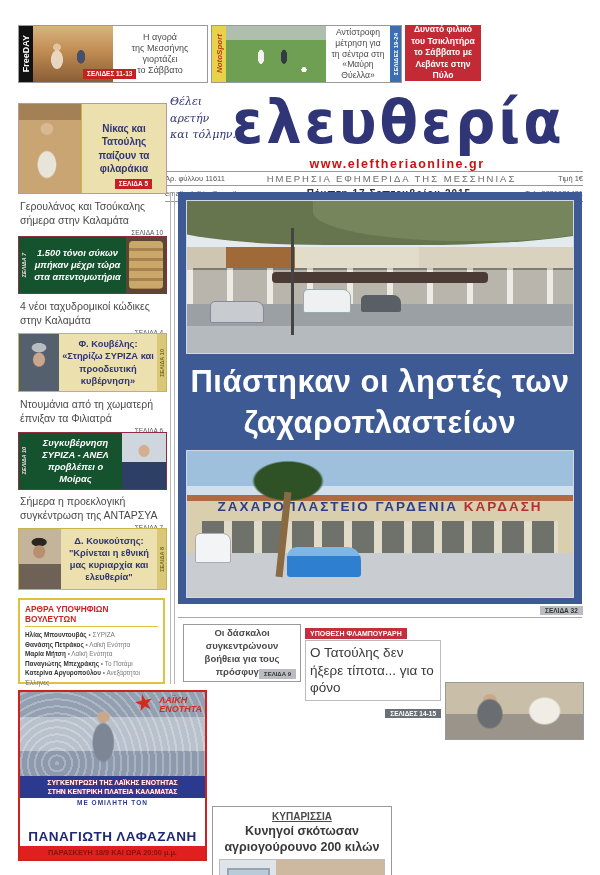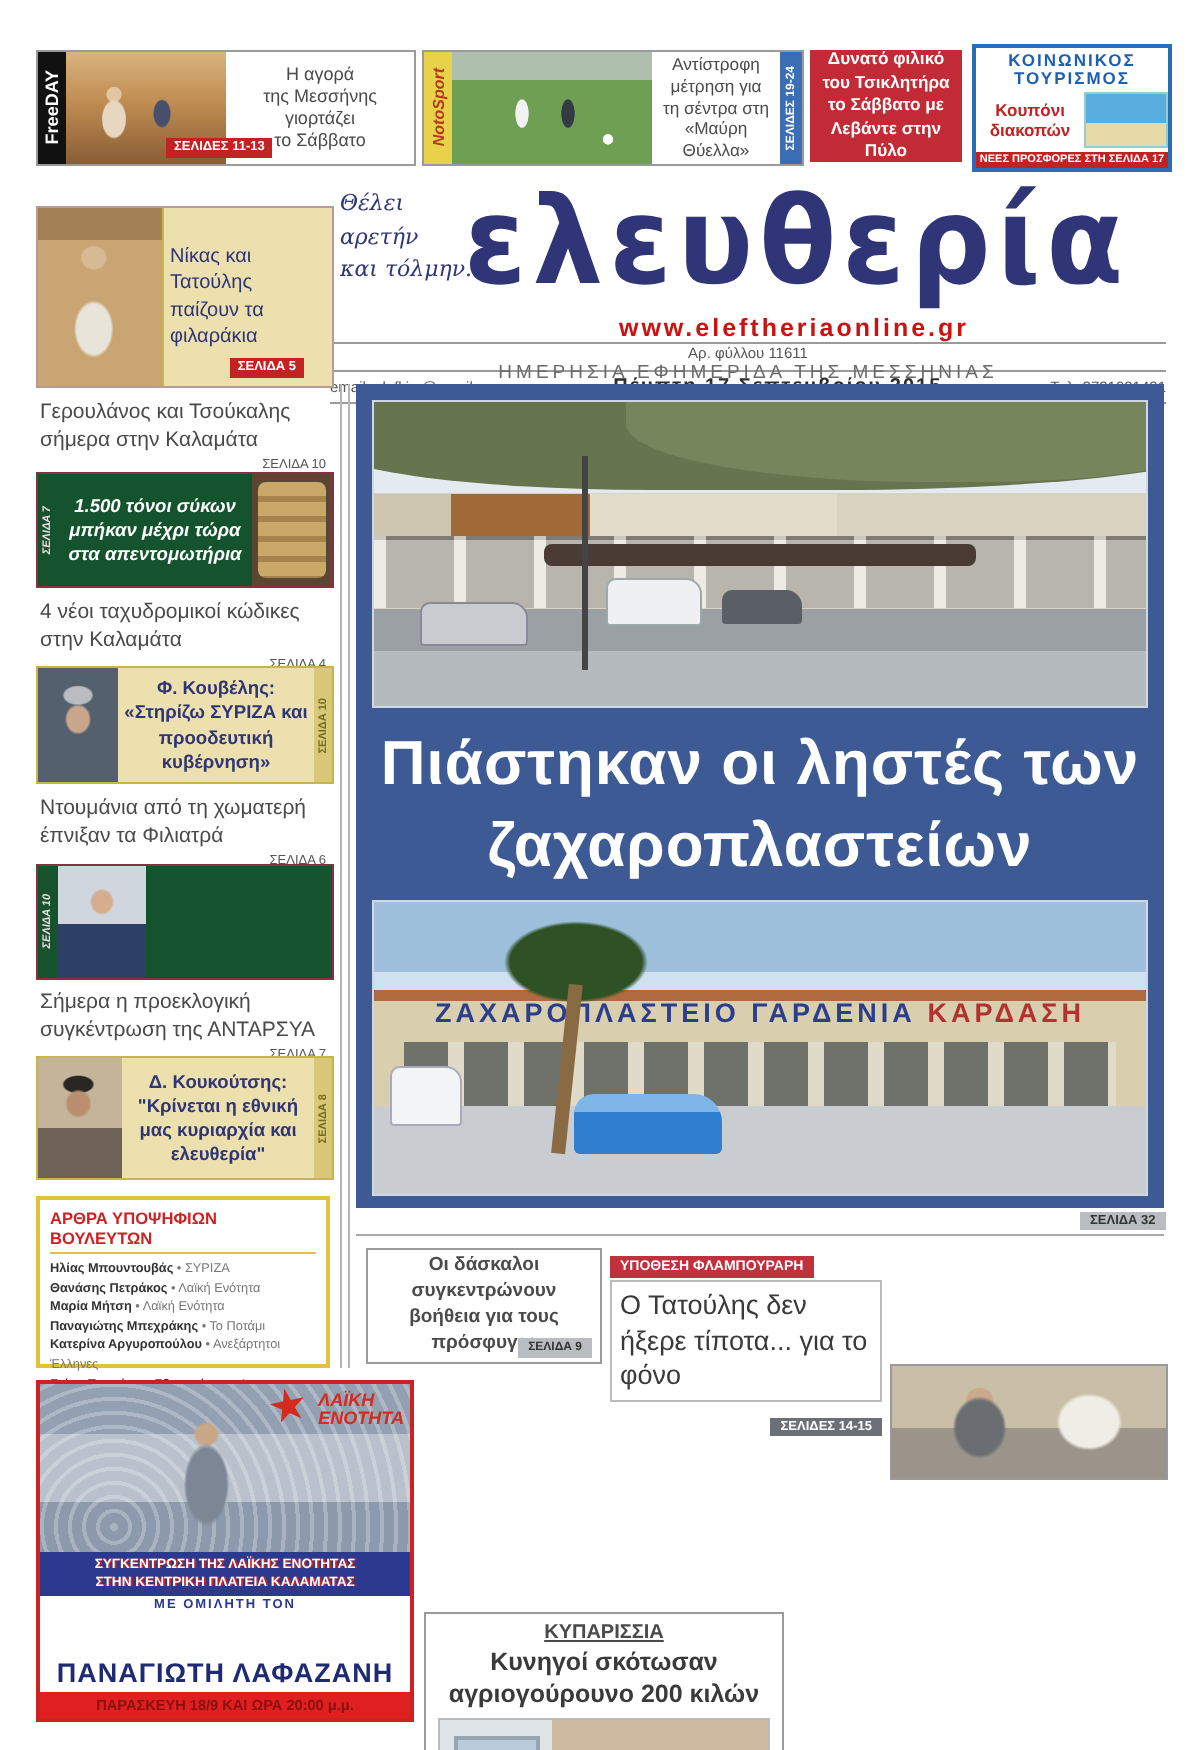--- a/index.html
+++ b/index.html
@@ -193,54 +193,44 @@
     <div class="noto-pages">
       <span class="vtext">ΣΕΛΙΔΕΣ 19-24</span>
     </div>
   </div>
 
   <div class="abs matchbox prewrap" style="left:405px;top:25px;width:76px;height:56px;">Δυνατό φιλικό
 του Τσικλητήρα
 το Σάββατο με
 Λεβάντε στην Πύλο</div>
 
-  <div class="abs tourism" style="left:486px;top:22px;width:96px;height:60px;">
-    <div class="tourism-title prewrap">ΚΟΙΝΩΝΙΚΟΣ
-ΤΟΥΡΙΣΜΟΣ</div>
-    <div class="tourism-body">
-      <div class="tourism-coupon prewrap">Κουπόνι
-διακοπών</div>
-      <div class="beach"></div>
-    </div>
-    <div class="tourism-footer">ΝΕΕΣ ΠΡΟΣΦΟΡΕΣ ΣΤΗ ΣΕΛΙΔΑ 17</div>
-  </div>
 
   <div class="abs tagline prewrap" style="left:170px;top:94px;">Θέλει
 αρετήν
 και τόλμην...</div>
   <div class="abs logo" style="left:232px;top:92px;">ελευθερία</div>
   <div class="abs website" style="left:232px;top:157px;width:330px;">www.eleftheriaonline.gr</div>
 
   <div class="abs" style="left:165px;top:171px;width:418px;">
-    <div class="mastrow" style="height:13px;flex-direction:column;">
+    <div class="mastrow" style="height:13px;">
       <span class="mast-small">Αρ. φύλλου 11611</span>
       <span class="mast-sub">ΗΜΕΡΗΣΙΑ ΕΦΗΜΕΡΙΔΑ ΤΗΣ ΜΕΣΣΗΝΙΑΣ</span>
       <span class="mast-small">Τιμή 1€</span>
     </div>
     <div class="mastrow" style="height:15px;border-bottom:1px solid #9a9a9a;">
       <span class="mast-small">email: elefkim@gmail.com</span>
       <span class="mast-date">Πέμπτη 17 Σεπτεμβρίου 2015</span>
       <span class="mast-small">Τηλ. 2721021421</span>
     </div>
   </div>
 
   <div class="abs" style="left:18px;top:103px;width:147px;height:89px;display:flex;border:1px solid #b99;">
     <div class="sideportrait portrait1" style="flex:0 0 62px;"></div>
     <div style="flex:1;background:#ece0ae;border-left:1px solid #c9b44a;position:relative;display:flex;align-items:center;justify-content:center;padding:3px;">
-      <div style="color:#2f3576;font-weight:normal;font-size:10px;line-height:1.35;">Νίκας και Τατούλης παίζουν τα φιλαράκια</div>
+      <div style="color:#2f3576;font-weight:bold;font-size:10px;text-align:center;line-height:1.35;">Νίκας και Τατούλης παίζουν τα φιλαράκια</div>
       <div class="abs tag-red" style="right:14px;bottom:4px;">ΣΕΛΙΔΑ 5</div>
     </div>
   </div>
 
   <div class="abs" style="left:20px;top:199px;width:143px;">
     <div class="side-link">Γερουλάνος και Τσούκαλης σήμερα στην Καλαμάτα</div>
     <div class="page-ref">ΣΕΛΙΔΑ 10</div>
   </div>
 
   <div class="abs rosebox" style="left:18px;top:236px;width:147px;height:56px;">
@@ -266,20 +256,21 @@
     <div class="ybox-text">Φ. Κουβέλης: «Στηρίζω ΣΥΡΙΖΑ και προοδευτική κυβέρνηση»</div>
     <div class="ybox-tag">
         <span class="vtext">ΣΕΛΙΔΑ 10</span>
       </div>
   </div>
 
   <div class="abs rosebox" style="left:18px;top:432px;width:147px;height:56px;">
     <div class="rose-tag">
         <span class="vtext">ΣΕΛΙΔΑ 10</span>
       </div>
+    <div class="rose-text">Συγκυβέρνηση ΣΥΡΙΖΑ - ΑΝΕΛ προβλέπει ο Μοίρας</div>
     <div class="sideportrait portrait3" style="flex:0 0 44px;"></div>
   </div>
 
   <div class="abs" style="left:20px;top:494px;width:143px;">
     <div class="side-link">Σήμερα η προεκλογική συγκέντρωση της ΑΝΤΑΡΣΥΑ</div>
     <div class="page-ref">ΣΕΛΙΔΑ 7</div>
   </div>
 
   <div class="abs yellowbox" style="left:18px;top:528px;width:147px;height:60px;">
     <div class="sideportrait portrait4" style="flex:0 0 42px;"></div>

